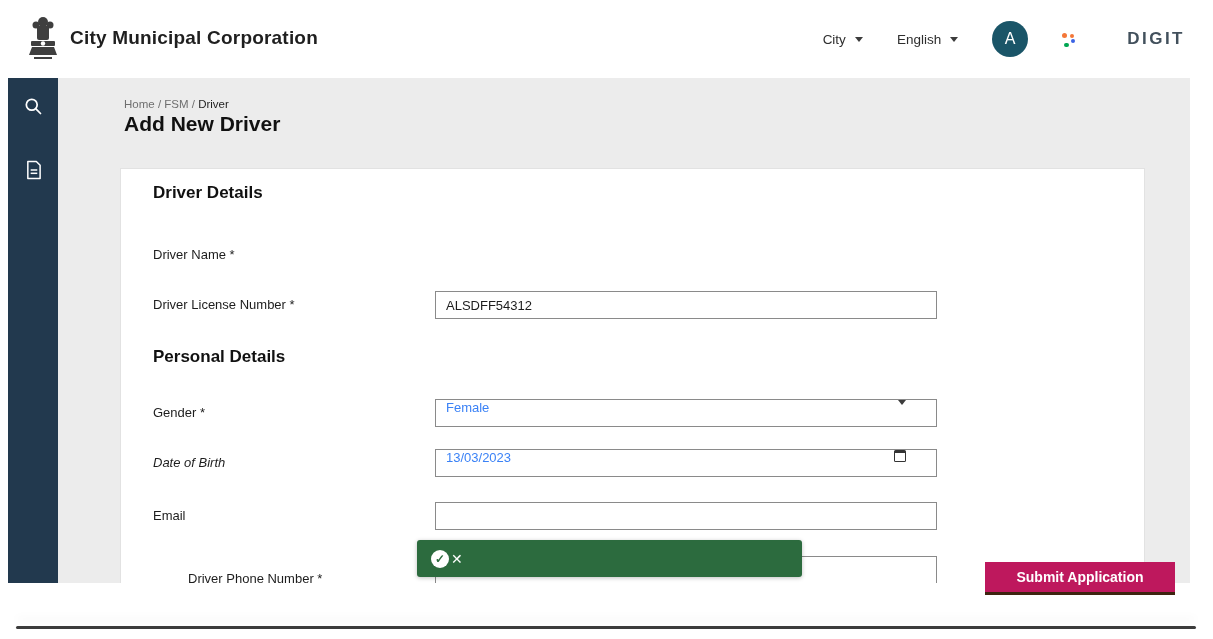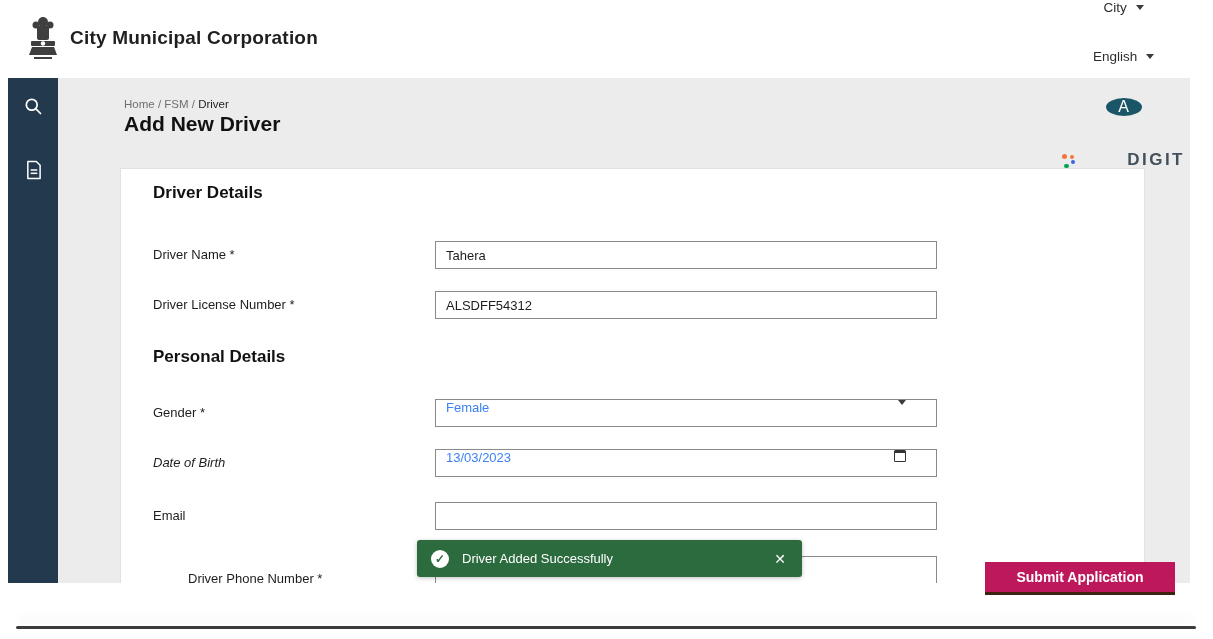--- a/index.html
+++ b/index.html
@@ -4,21 +4,21 @@
 <style>
   * { margin:0; padding:0; box-sizing:border-box; }
   html,body { width:1213px; height:639px; background:#ffffff;
     font-family:"Liberation Sans", sans-serif; overflow:hidden; }
   .stage { position:relative; width:1213px; height:639px; background:#fff; }
 
   
   .header { position:absolute; left:0; top:0; width:1213px; height:78px; background:#fff; z-index:5; }
   .emblem { position:absolute; left:28px; top:13px; width:30px; height:50px; }
   .org-title { position:absolute; left:70px; top:27px; font-size:19px; font-weight:700; color:#1f1f1f; letter-spacing:.2px; }
-  .hdr-right { position:absolute; right:28px; top:0; height:78px; display:flex; align-items:center; gap:34px;flex-direction:column; }
+  .hdr-right { position:absolute; right:28px; top:0; height:78px; display:flex; align-items:center; gap:34px; }
   .hdr-drop { display:flex; align-items:center; gap:9px; font-size:13.5px; color:#2e2e2e; cursor:pointer; }
   .caret { width:0; height:0; border-left:4.5px solid transparent; border-right:4.5px solid transparent; border-top:5.5px solid #3c3c3c; }
   .avatar { width:36px; height:36px; border-radius:50%; background:#1A5568; color:#fff; display:flex; align-items:center; justify-content:center; font-size:16px; font-weight:400; cursor:pointer; }
   .digit-logo { display:flex; align-items:center; gap:5px; }
   .digit-mark { position:relative; width:15px; height:17px; }
   .digit-mark i { position:absolute; border-radius:50%; display:block; }
   .d-o1 { left:0; top:2px; width:5px; height:5px; background:#F47738; }
   .d-o2 { left:8px; top:3px; width:4px; height:4px; background:#F47738; }
   .d-b  { left:9px; top:8.5px; width:4px; height:4px; background:#3B63E4; }
   .d-g  { left:2px; top:12px; width:4.5px; height:4.5px; background:#00A651; }
@@ -124,21 +124,20 @@
     <div class="breadcrumb">
       <span class="crumb-link">Home</span><span> / </span><span class="crumb-link">FSM</span><span> / </span><span class="crumb-current">Driver</span>
     </div>
     <div class="page-title">Add New Driver</div>
 
     <div class="card">
 
       <div class="section-h" style="top:14px;">Driver Details</div>
 
       <div class="f-label" style="top:78px;">Driver Name *</div>
-      <input class="f-input" style="top: 72px;" type="text" value="Tahera">
 
       <div class="f-label" style="top:128px;">Driver License Number *</div>
       <input class="f-input" style="top: 122px;" type="text" value="ALSDFF54312">
 
       <div class="section-h" style="top:178px;">Personal Details</div>
 
       <div class="f-label" style="top:236px;">Gender *</div>
       <div class="combo" style="top:230px;">
         <span>Female</span>
         <span class="caret"></span>
@@ -153,21 +152,20 @@
       <div class="f-label" style="top:339px;">Email</div>
       <input class="f-input" style="top: 333px;" type="text" value="">
 
       <div class="f-label" style="top:402px;margin-left:35px;">Driver Phone Number *</div>
       <div class="phone-prefix" style="top:387px;"></div>
       <input class="phone-input" style="top: 387px;" type="text" value="">
     </div>
 
     <div class="toast">
       <span class="toast-check">✓</span>
-      <span class="toast-msg">Driver Added Successfully</span>
       <span class="toast-x">✕</span>
     </div>
   </div>
 
   <button class="submit-btn">Submit Application</button>
   <div class="window-edge"></div>
 
 </div>
 
 </body></html>

